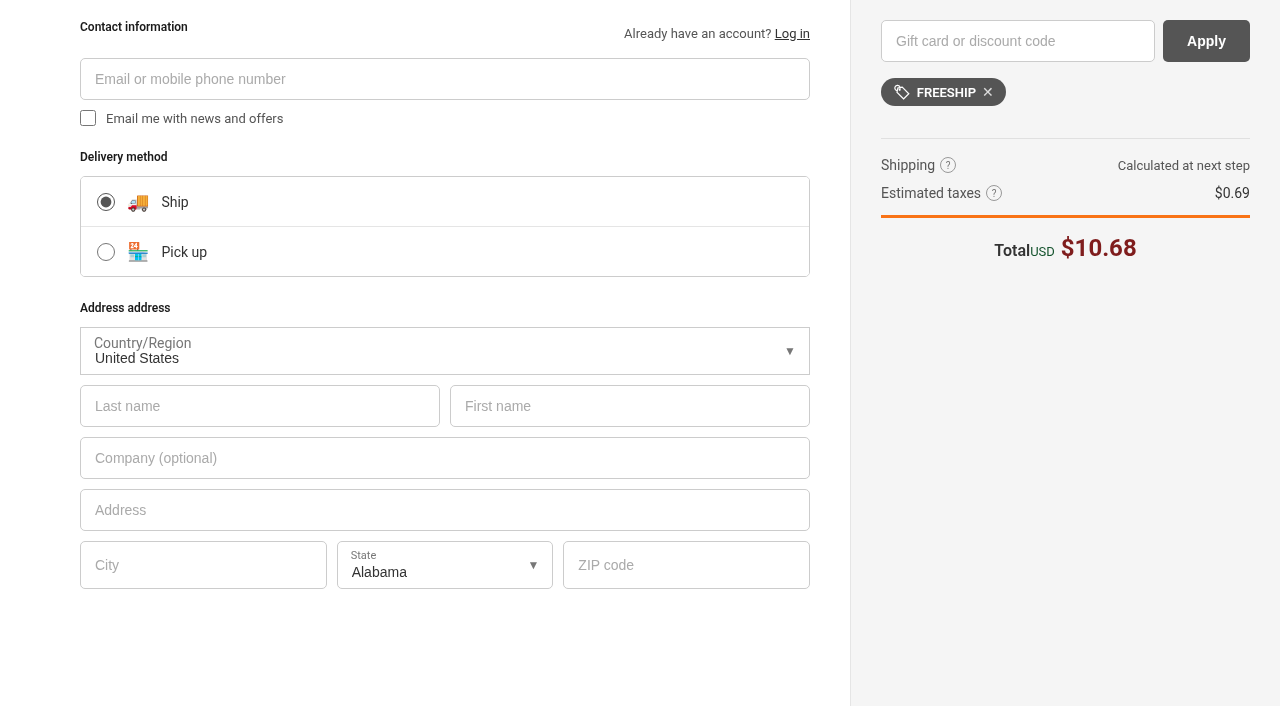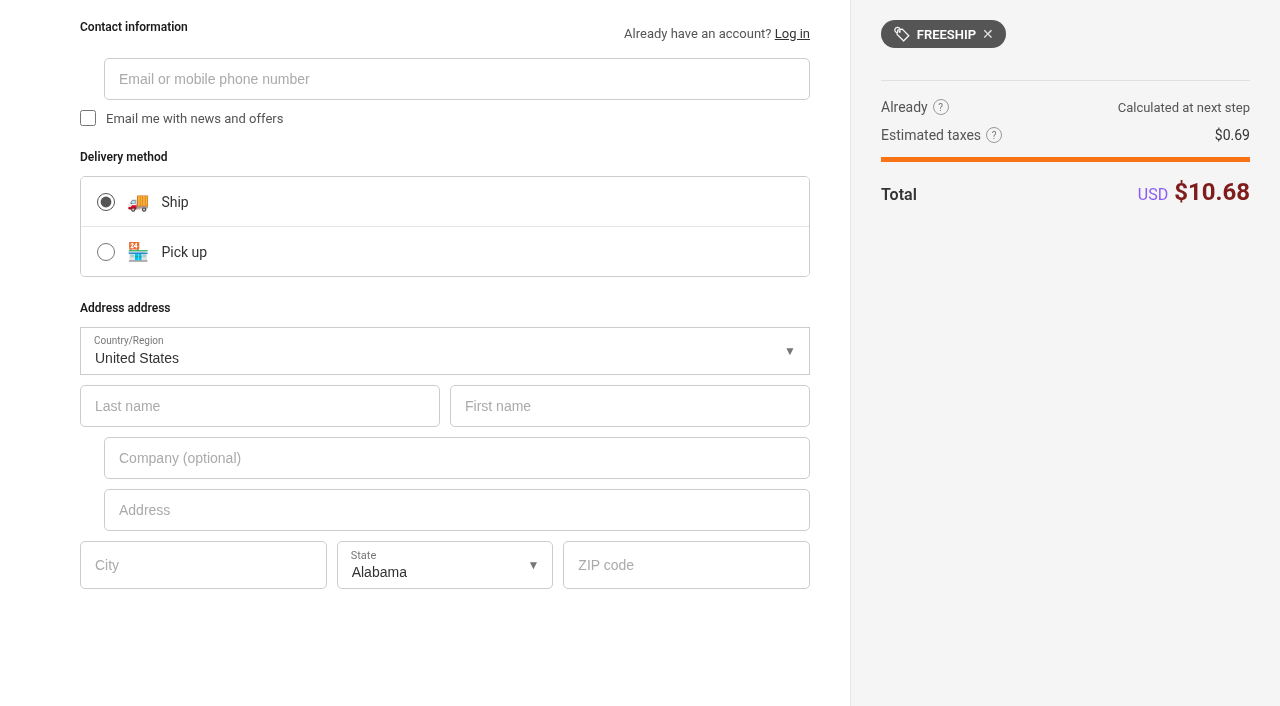--- a/index.html
+++ b/index.html
@@ -122,21 +122,21 @@
 
     
     .shipping-section {
       margin-top: 24px;
     }
     .country-select-wrapper {
       position: relative;
       margin-bottom: 10px;
     }
     .country-label {
-      font-size: 10px;
+      font-size: 14px;
       color: #777;
       position: absolute;
       top: 8px;
       left: 14px;
       pointer-events: none;
     }
     .country-select {
       width: 100%;
       padding: 22px 6px 8px 14px;
       border: 1px solid #ccc;
@@ -162,21 +162,20 @@
       display: flex;
       gap: 10px;
       margin-bottom: 10px;
     }
     .name-row .input-field {
       flex: 1;
     }
 
     .field-row {
       margin-bottom: 10px;
-      margin-left: 24px;
     }
 
     .city-state-zip {
       display: flex;
       gap: 10px;
       margin-top: 2px;
       border-radius: 10px;
     }
     .city-field {
       flex: 1;
@@ -299,39 +298,39 @@
     .price-row .value {
       color: #333;
     }
     .price-row .value.calculated {
       color: #555;
       font-size: 13px;
     }
 
     .total-row {
       display: flex;
-      justify-content: space-between;
+      justify-content: center;
       align-items: baseline;
       padding: 16px 0 8px 0;
-      border-top: 5px solid #f97316;
+      border-top: 3px solid #f97316;
       margin-top: 8px;
     }
     .total-label {
       font-size: 16px;
       font-weight: 600;
       color: #333;
     }
     .total-value {
       display: flex;
       align-items: baseline;
       gap: 6px;
     }
     .total-currency {
-      font-size: 16px;
-      color: #8b5cf6;
+      font-size: 13px;
+      color: #14532d;
     }
     .total-amount {
       font-size: 24px;
       font-weight: 700;
       color: #7f1d1d;
     }
 
     
     .left-panel::-webkit-scrollbar {
       width: 6px;
@@ -415,36 +414,40 @@
           </select>
           <span class="select-arrow">▼</span>
         </div>
         <input type="text" class="input-field zip-field" placeholder="ZIP code" style="">
       </div>
     </div>
   </div>
 
   <div class="right-panel">
     
+    <div class="discount-row">
+      <input type="text" class="discount-input" placeholder="Gift card or discount code" style="">
+      <button class="apply-btn">Apply</button>
+    </div>
 
     
     <div class="coupon-tag">
       <span class="coupon-icon">🏷</span>
       <span>FREESHIP</span>
       <button class="coupon-remove">✕</button>
     </div>
 
     <hr class="divider">
 
     
 
     
     <div class="price-row">
       <span class="label">
-        <span>Already</span>
+        <span>Shipping</span>
         <span class="question-icon">?</span>
       </span>
       <span class="value calculated">Calculated at next step</span>
     </div>
 
     
     <div class="price-row">
       <span class="label">
         <span>Estimated taxes</span>
         <span class="question-icon">?</span>

